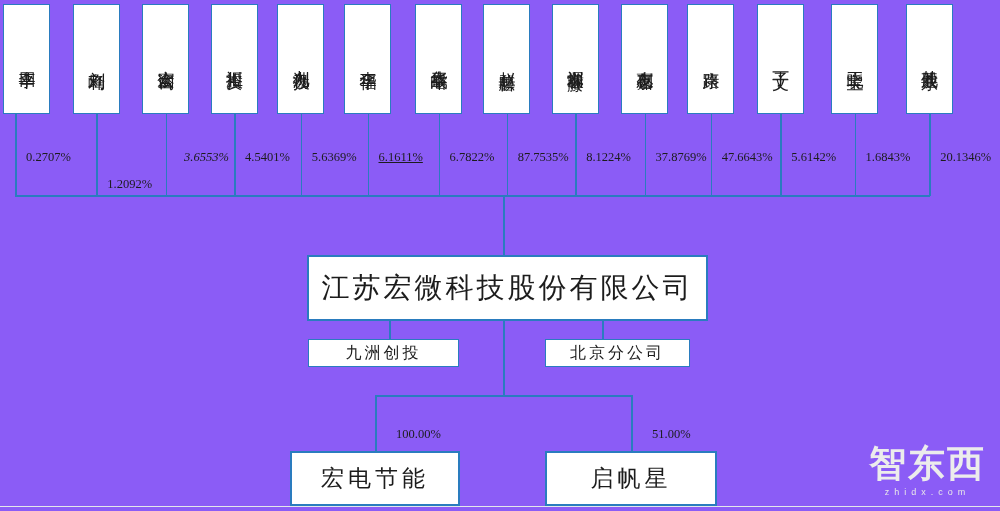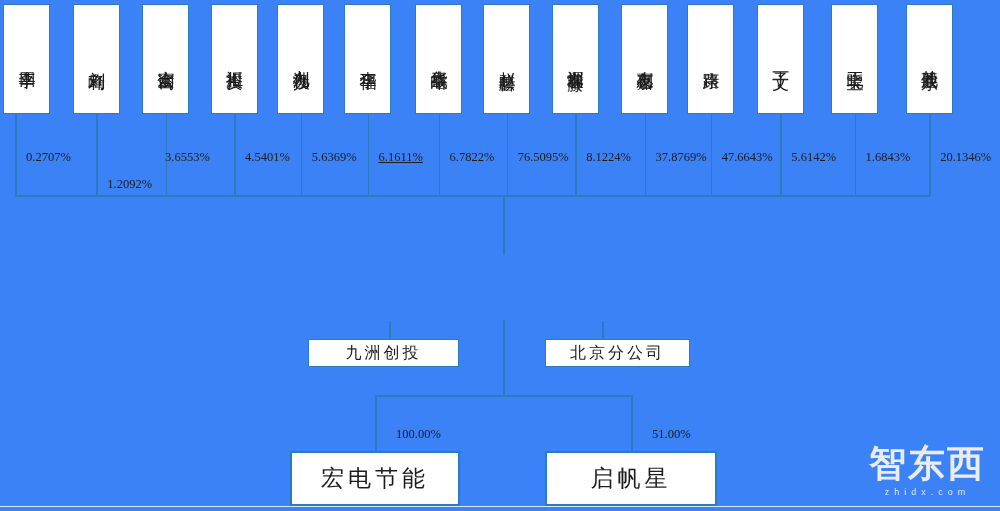--- a/index.html
+++ b/index.html
@@ -1,17 +1,17 @@
 <!DOCTYPE html>
 <html><head>
 <meta charset="utf-8">
 <style>
   html,body{margin:0;padding:0;background:#ffffff;}
   .stage{
-    position:relative;width:1000px;height:511px;background:#3b82f6;overflow:hidden;
+    position:relative;width:1000px;height:511px;background:#8b5cf6;overflow:hidden;
     font-family:"Liberation Serif","DejaVu Serif",serif;color:#1c1c1c;
   }
   .h-line,.v-line{position:absolute;background:#2a7cbf;}
   .h-line{height:1.6px;}
   .v-line{width:1.6px;}
   .box{
     position:absolute;border:1.5px solid #2a7cbf;background:#ffffff;
     display:flex;align-items:center;justify-content:center;box-sizing:border-box;
   }
   .sh-box{top:4px;width:47px;height:110px;}
@@ -50,21 +50,21 @@
       <div class="sh-pct" style="left: 26px;">0.2707%</div>
       <div class="box sh-box" style="left: 72.8px;">
         <span class="sh-name">刘利峰</span>
       </div>
       <div class="v-line" style="left: 96.3px; top: 114px; height: 82px;"></div>
       <div class="sh-pct" style="left: 107.3px; margin-top: 27px;">1.2092%</div>
       <div class="box sh-box" style="left: 142px;">
         <span class="sh-name">宏众咨询</span>
       </div>
       <div class="v-line" style="left: 165.5px; top: 114px; height: 82px;"></div>
-      <div class="sh-pct" style="left: 165px;">3.6553%</div>
+      <div class="sh-pct" style="left: 184px; font-style: italic;">3.6553%</div>
       <div class="box sh-box" style="left: 210.5px;">
         <span class="sh-name">汇川投资</span>
       </div>
       <div class="v-line" style="left: 234px; top: 114px; height: 82px;"></div>
       <div class="sh-pct" style="left: 245px;">4.5401%</div>
       <div class="box sh-box" style="left: 277.3px;">
         <span class="sh-name">九洲创投</span>
       </div>
       <div class="v-line" style="left: 300.8px; top: 114px; height: 82px;"></div>
       <div class="sh-pct" style="left: 311.8px;">5.6369%</div>
@@ -75,21 +75,21 @@
       <div class="sh-pct" style="left: 378.5px; text-decoration: underline;">6.1611%</div>
       <div class="box sh-box" style="left: 415px;">
         <span class="sh-name">华泰战略</span>
       </div>
       <div class="v-line" style="left: 438.5px; top: 114px; height: 82px;"></div>
       <div class="sh-pct" style="left: 449.5px;">6.7822%</div>
       <div class="box sh-box" style="left: 483.2px;">
         <span class="sh-name">赵善麒</span>
       </div>
       <div class="v-line" style="left: 506.7px; top: 114px; height: 82px;"></div>
-      <div class="sh-pct" style="left: 517.7px;">76.5095%</div>
+      <div class="sh-pct" style="left: 517.7px;">87.7535%</div>
       <div class="box sh-box" style="left: 551.7px;">
         <span class="sh-name">深圳常春藤</span>
       </div>
       <div class="v-line" style="left: 575.2px; top: 114px; height: 82px;"></div>
       <div class="sh-pct" style="left: 586.2px;">8.1224%</div>
       <div class="box sh-box" style="left: 621px;">
         <span class="sh-name">惠友创嘉</span>
       </div>
       <div class="v-line" style="left: 644.5px; top: 114px; height: 82px;"></div>
       <div class="sh-pct" style="left: 655.5px;">37.8769%</div>
@@ -112,20 +112,23 @@
         <span class="sh-name">其他股东</span>
       </div>
       <div class="v-line" style="left: 929.2px; top: 114px; height: 82px;"></div>
       <div class="sh-pct" style="left: 940.2px;">20.1346%</div>
     </div>
 
   <div class="h-line" style="left:15px;top:195px;width:915px;"></div>
 
   <div class="v-line" style="left:503.2px;top:196px;height:59px;"></div>
 
+  <div class="box main-box">
+    <span>江苏宏微科技股份有限公司</span>
+  </div>
 
   <div class="v-line" style="left:389px;top:321px;height:18px;"></div>
   <div class="v-line" style="left:602px;top:321px;height:18px;"></div>
 
   <div class="box branch-box branch-shenzhen">
     <span>九洲创投</span>
   </div>
   <div class="box branch-box branch-beijing">
     <span>北京分公司</span>
   </div>

